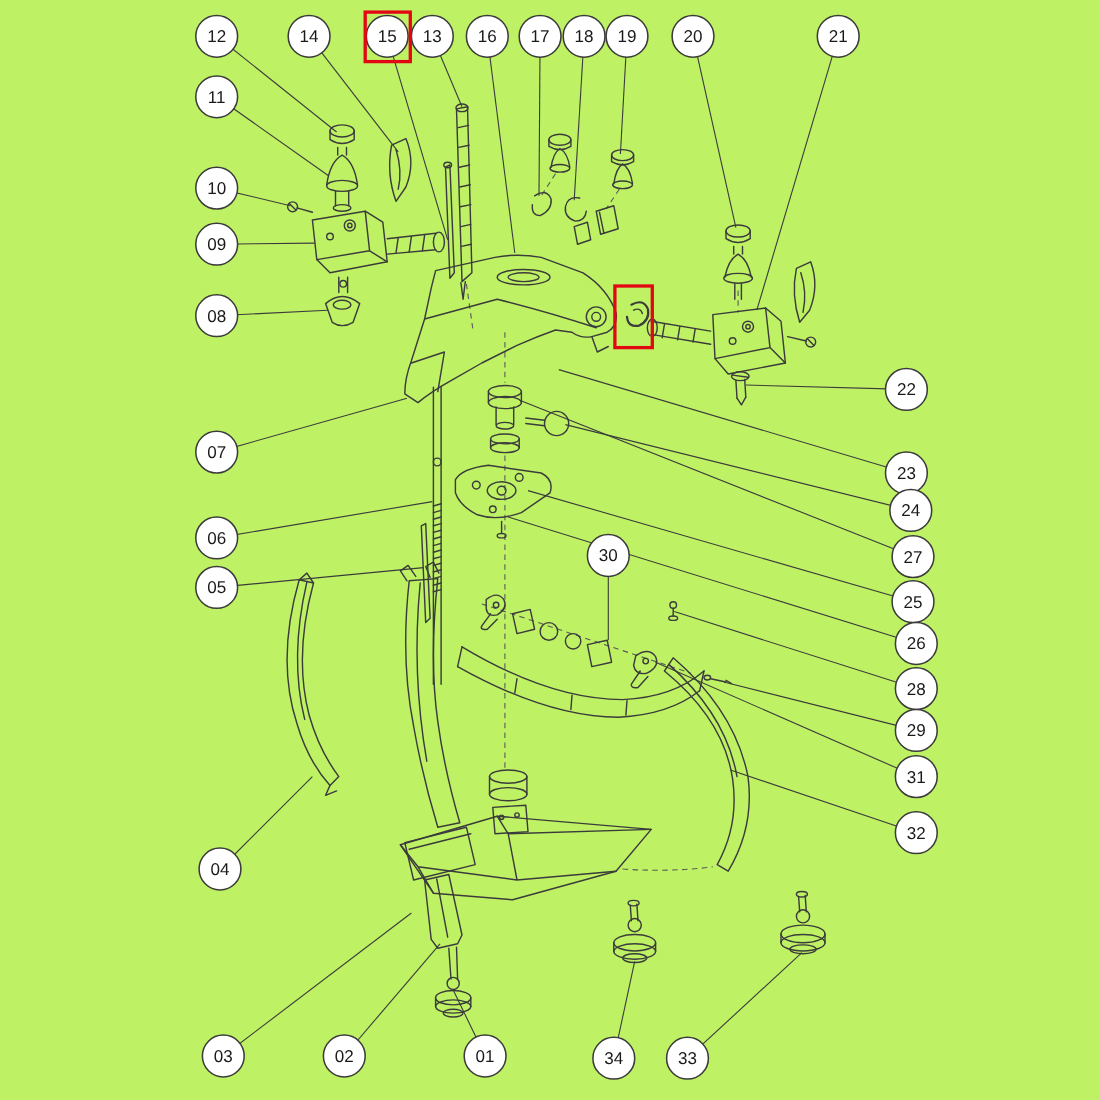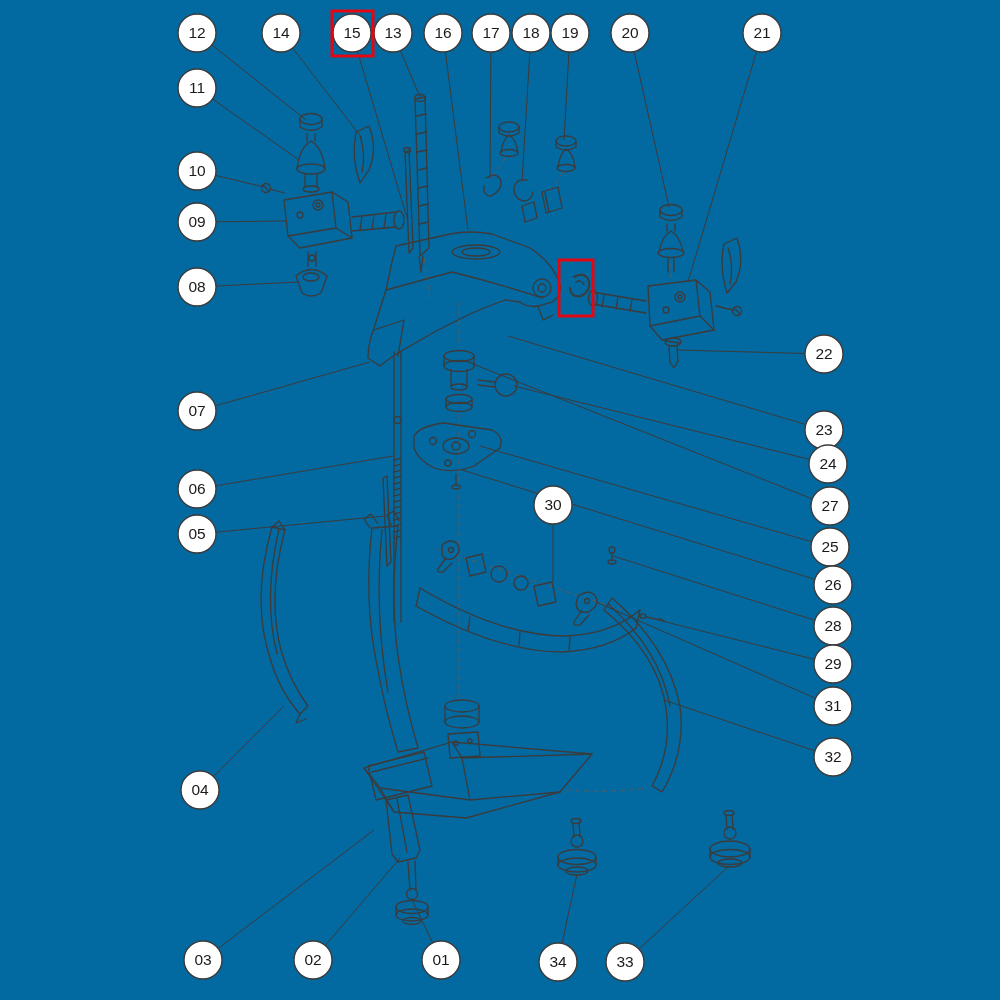--- a/index.html
+++ b/index.html
@@ -1,16 +1,16 @@
 <!DOCTYPE html>
 <html><head>
 <meta charset="utf-8">
 <style>
   html,body{margin:0;padding:0;background:#ffffff;}
-  .stage{width:1000px;height:1000px;position:relative;background:#0369a1;overflow:hidden;}
+  .stage{width:1000px;height:1000px;position:relative;background:#bef264;overflow:hidden;}
   svg{display:block;}
   .part{stroke:#3b3b3b;stroke-width:1.3;fill:none;stroke-linejoin:round;stroke-linecap:round;}
   .clip{stroke:#3b3b3b;stroke-width:2;fill:none;stroke-linecap:round;}
   .dash{stroke:#5a5a5a;stroke-width:1;fill:none;stroke-dasharray:5 4;}
   #leader-lines line{stroke:#3b3b3b;stroke-width:1;}
   #callout-balloons circle{fill:#ffffff;stroke:#3b3b3b;stroke-width:1.4;}
   #callout-balloons text{font-family:"Liberation Sans",sans-serif;font-size:15.5px;fill:#1a1a1a;text-anchor:middle;}
   #highlight-boxes rect{fill:none;stroke-width:3;}
 </style>
 </head>

